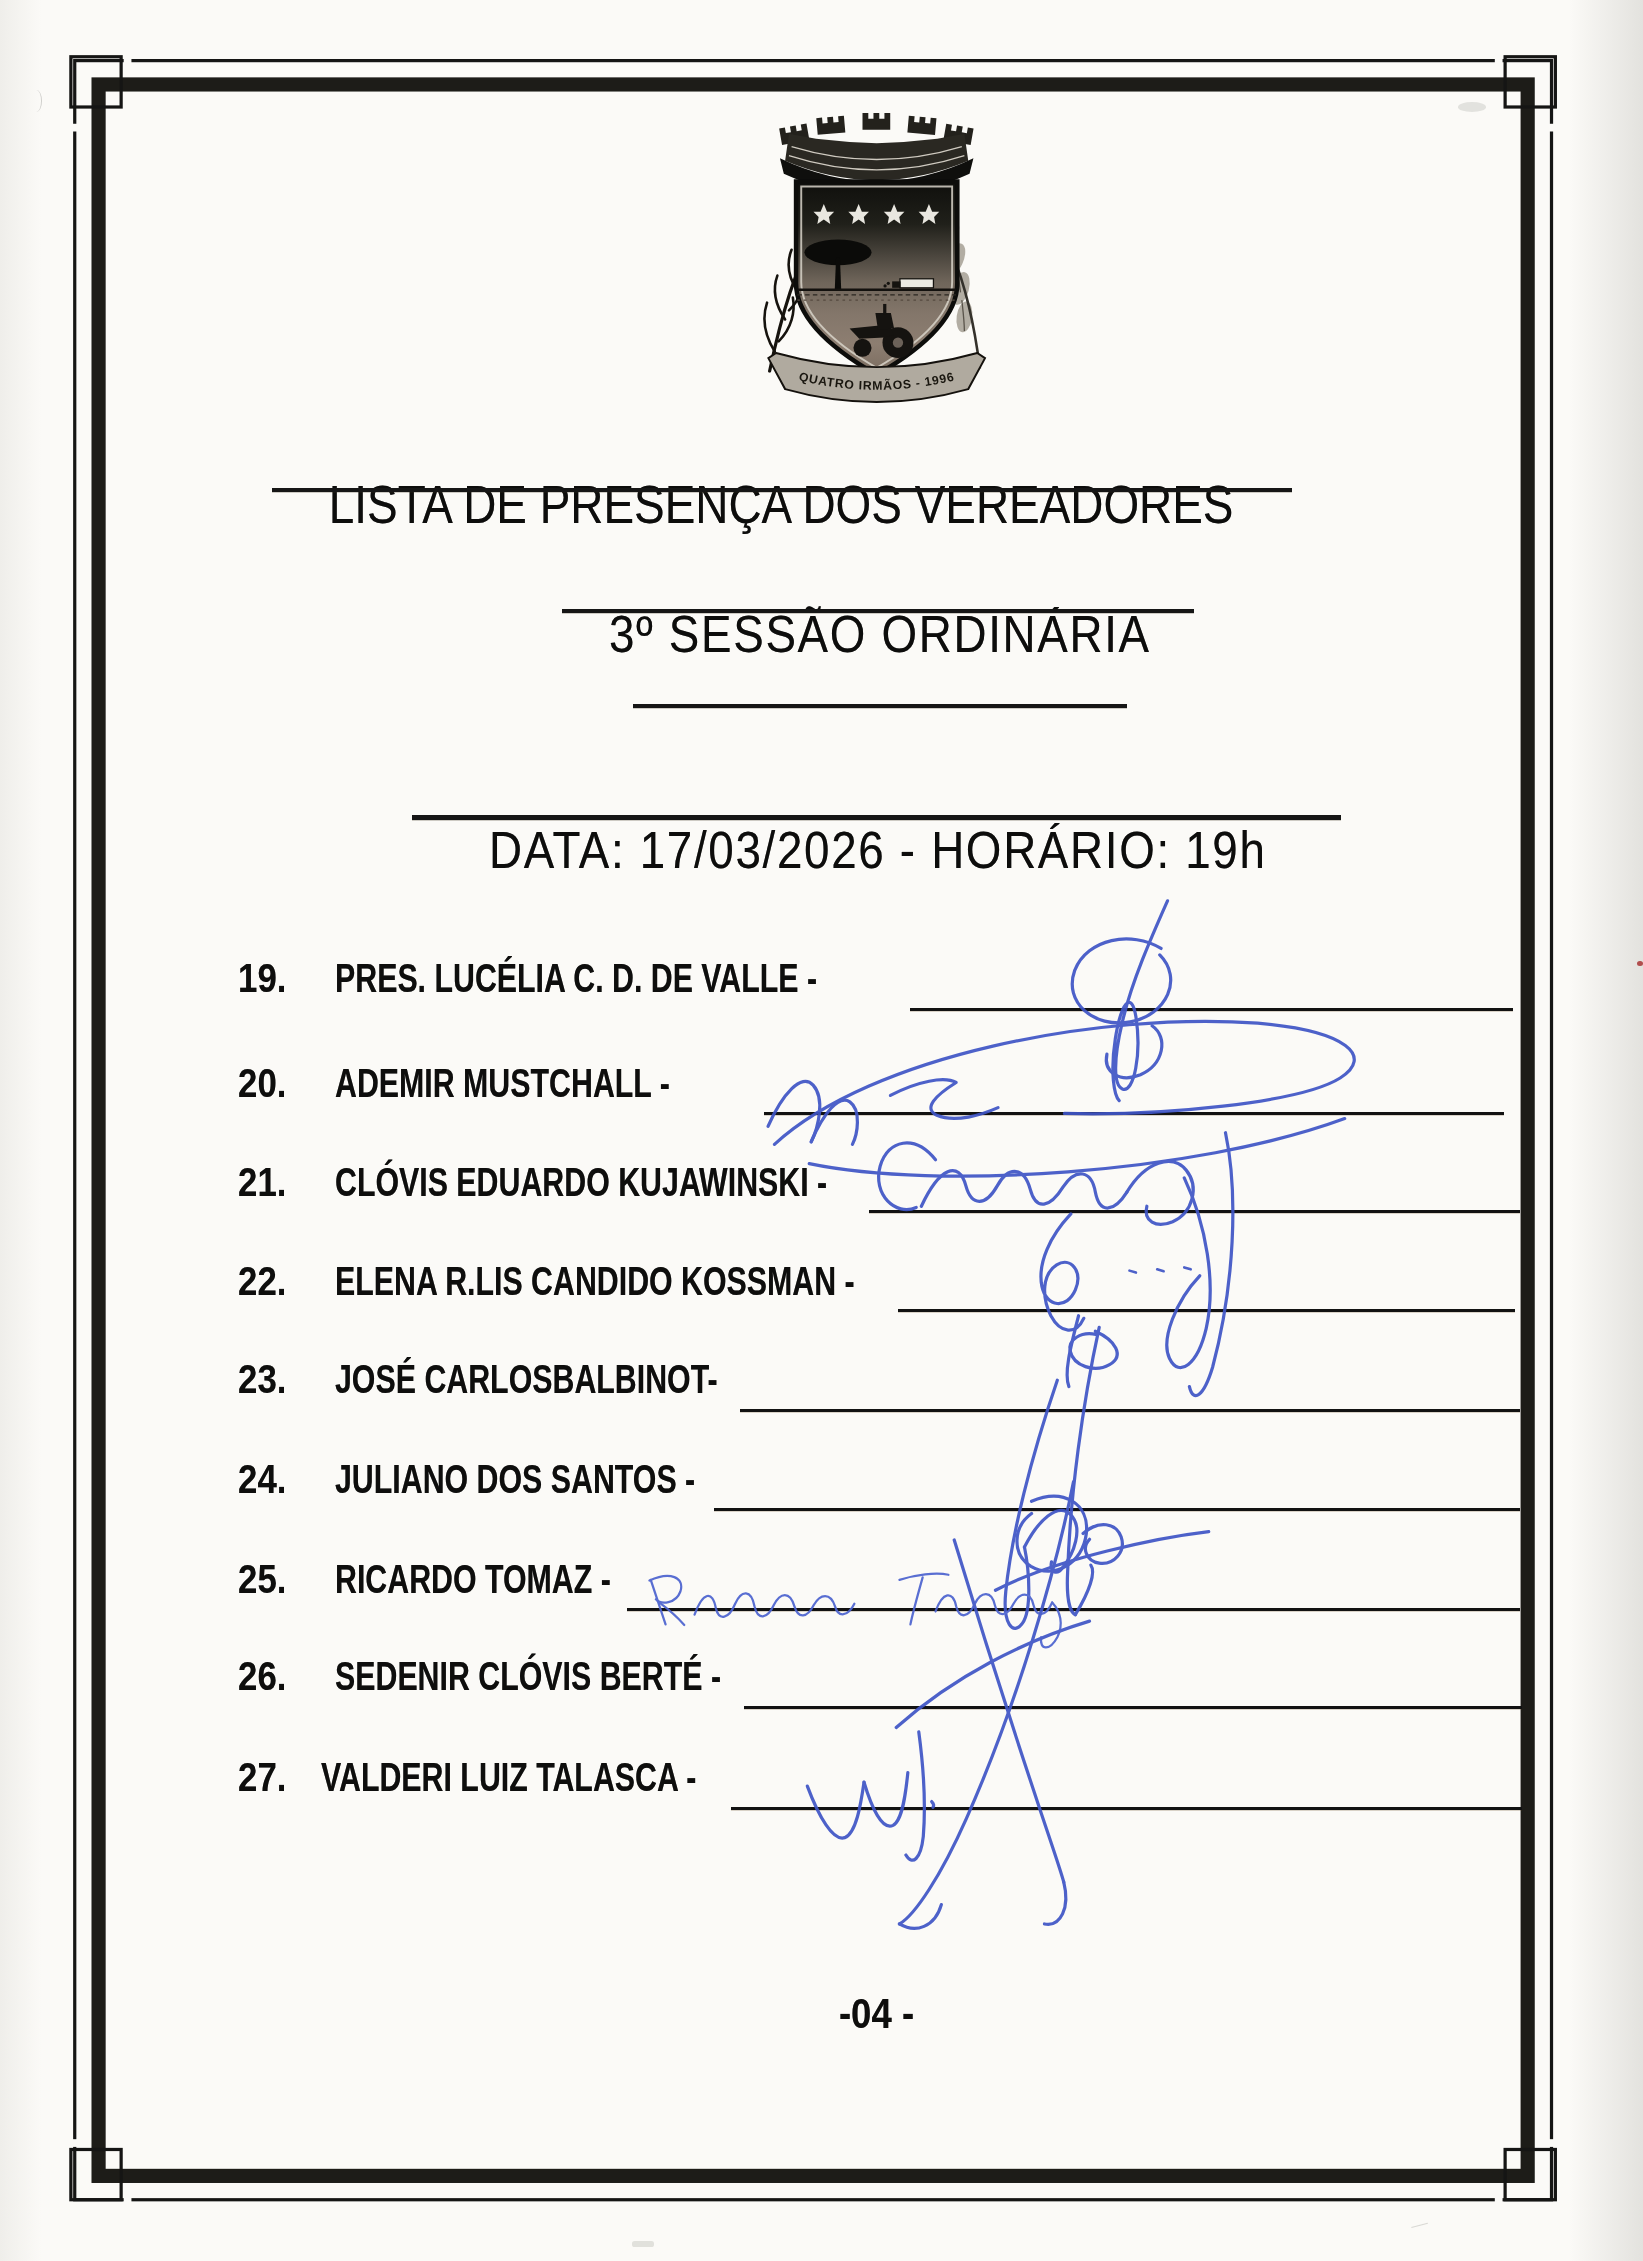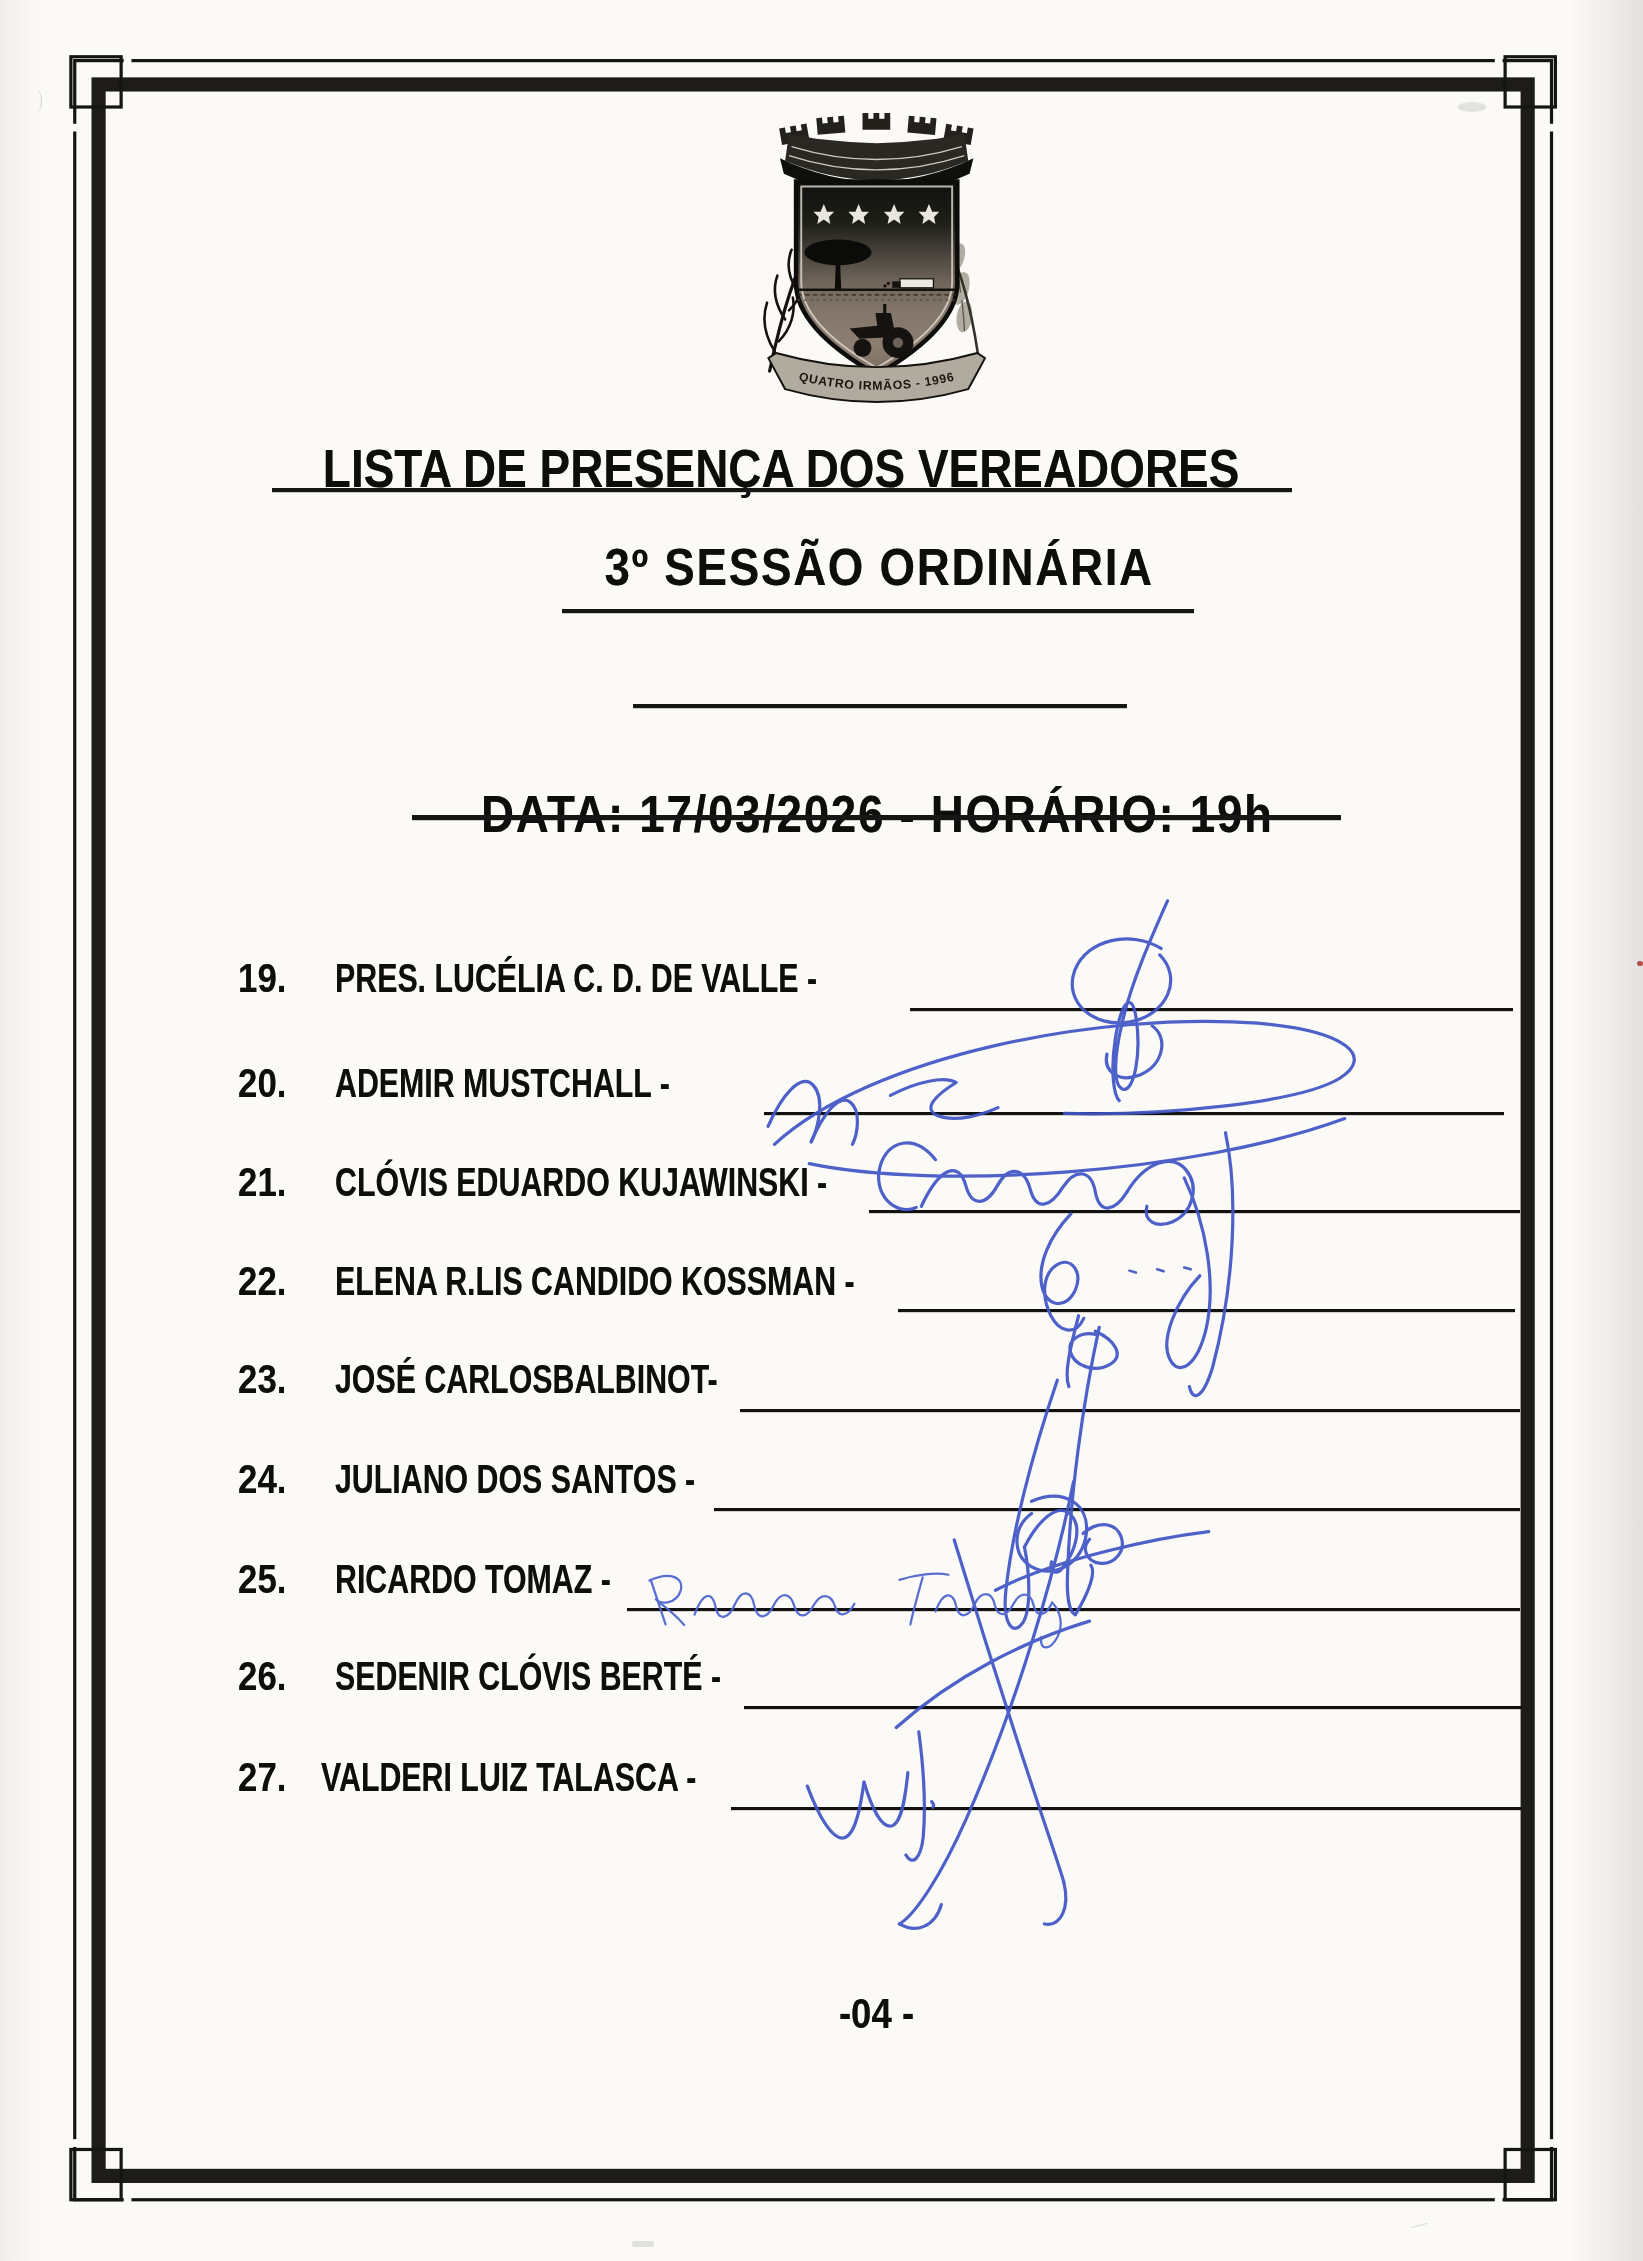--- a/index.html
+++ b/index.html
@@ -7,22 +7,22 @@
     width:1643px;height:2261px;
     font-family:"Liberation Sans", sans-serif;
     background:#ffffff;
   }
   .page{
     position:relative;width:1643px;height:2261px;overflow:hidden;
     background:linear-gradient(90deg,#efeeea 0%,#fbfaf7 2.5%,#fbfaf7 95.5%,#e3e2de 100%);
   }
   
   .h{
-    position:absolute;text-align:center;font-weight:bold;color:#0d0d0c;
-    white-space:nowrap;text-shadow:0 0 0.6px rgba(20,20,20,.55);
+    position:absolute;text-align:center;font-weight:normal;color:#0d0d0c;
+    white-space:nowrap;text-shadow:0 0 0.6px rgba(20,20,20,.55);margin-top:36px;
   }
   .h .cx{display:inline-block;transform:scaleX(.85);transform-origin:center;}
   .h2 .cx{transform:scaleX(.88);letter-spacing:1.9px;}
   .uline{position:absolute;background:#161616;box-shadow:0 0.6px 0 rgba(60,50,30,.4);}
   
   .rnum,.rname{
     position:absolute;font-weight:bold;font-size:41px;color:#0e0e0d;
     white-space:nowrap;text-shadow:0 0 0.6px rgba(20,20,20,.5);
   }
   .rnum{transform:scaleX(.85);transform-origin:0 50%;}
@@ -162,21 +162,21 @@
         <textPath href="#bp" startOffset="50%" text-anchor="middle">QUATRO IRMÃOS - 1996</textPath>
       </text>
     </g>
   </svg>
 
   <div class="h" style="left:211px;top:437px;width:1141px;font-size:54px;">
     <span class="cx">LISTA DE PRESENÇA DOS VEREADORES</span>
   </div>
   <div class="uline" style="left:272px;top:488px;width:1020px;height:3.9px;"></div>
 
-  <div class="h h2" style="left:309px;top:537px;width:1141px;font-size:52px;">
+  <div class="h h2" style="left:309px;top:568px;width:1141px;font-size:52px;">
     <span class="cx">3º SESSÃO ORDINÁRIA</span>
   </div>
   <div class="uline" style="left:562px;top:609px;width:632px;height:3.9px;"></div>
 
   <div class="uline" style="left:633px;top:704px;width:494px;height:3.9px;"></div>
 
   <div class="h h2" style="left:307px;top:784px;width:1141px;font-size:52px;">
     <span class="cx">DATA: 17/03/2026 - HORÁRIO: 19h</span>
   </div>
   <div class="uline" style="left:412px;top:815px;width:929px;height:4.5px;"></div>

